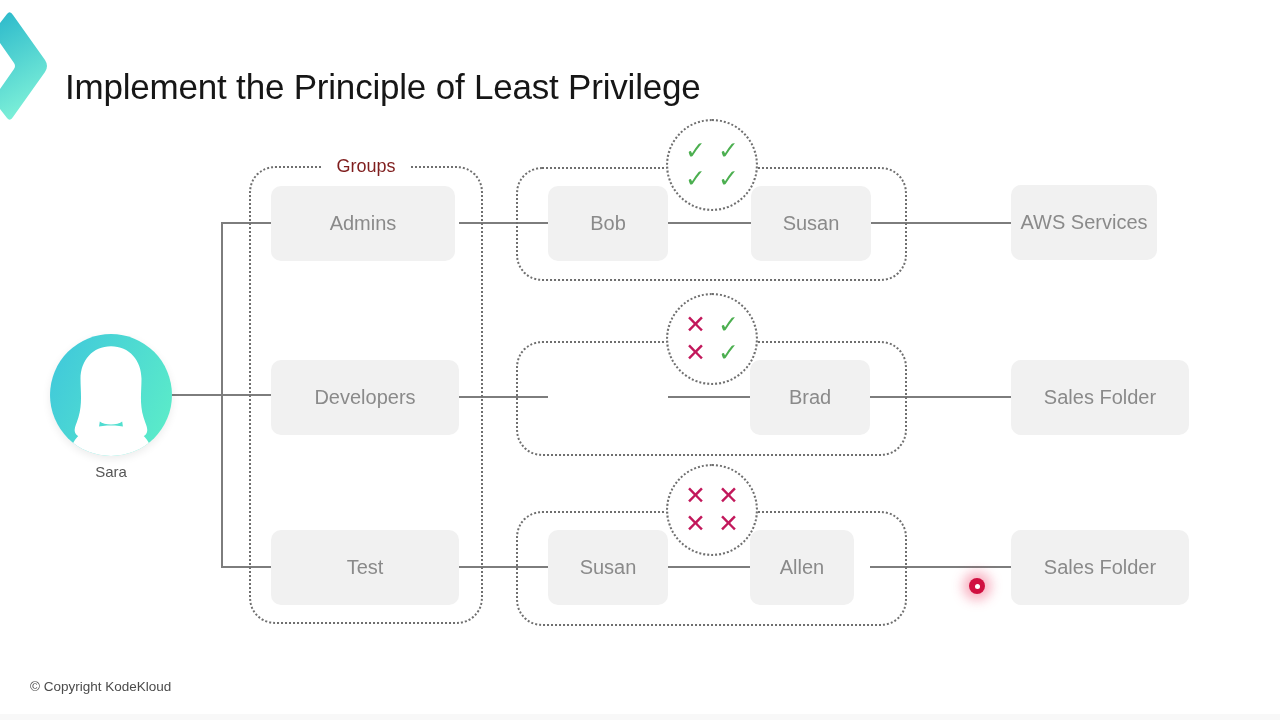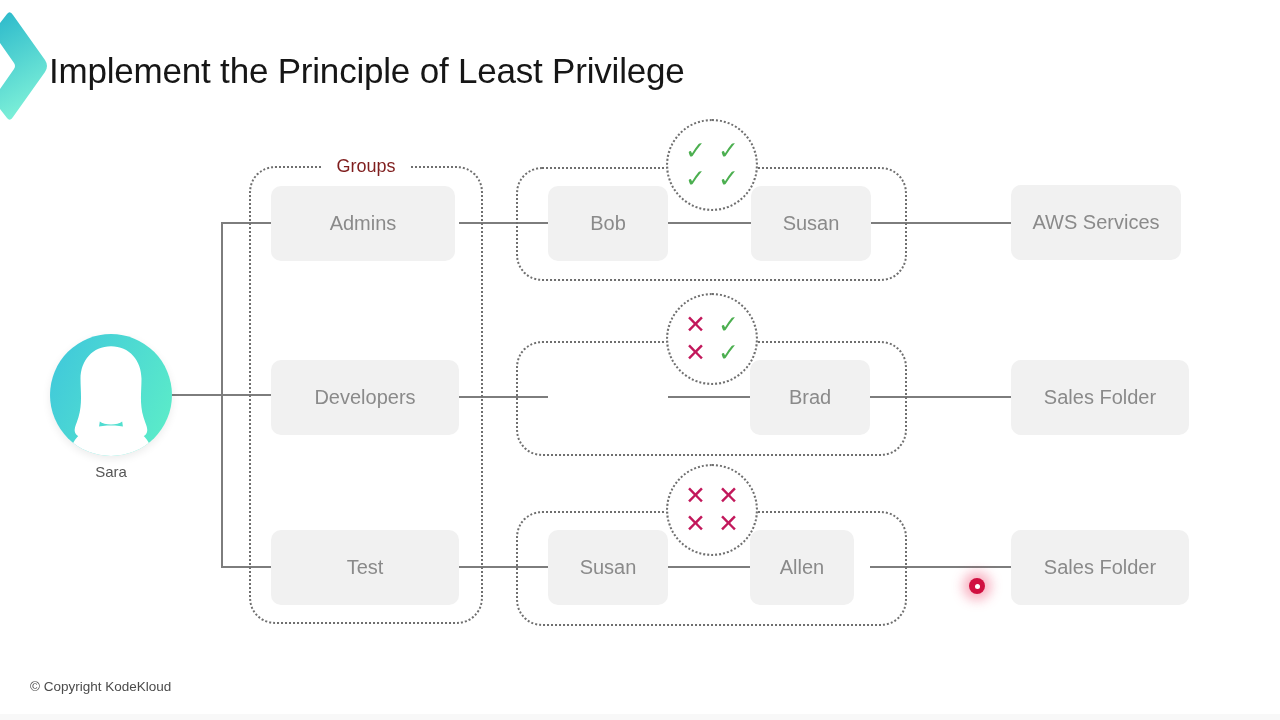--- a/index.html
+++ b/index.html
@@ -1,21 +1,21 @@
 <!DOCTYPE html>
 <html style="--line-gray: #7d7d7d; --box-fill: #f1f1f1; --box-text: #8a8a8a; --dot-border: #6f6f6f; --avatar-teal: #3ec6dc; --avatar-mint: #5eefc7; --chevron-teal: #2cb9cb; --chevron-mint: #7df0d8; --cursor-red: #d01040;"><head>
 <meta charset="utf-8">
 <style>
   html,body{margin:0;padding:0;background:#fff;}
   .slide{
     position:relative;width:1280px;height:720px;background:#ffffff;
     font-family:"Liberation Sans",sans-serif;overflow:hidden;
   }
   .title{
-    position:absolute;left:49px;top:51px;margin:0;
+    position:absolute;left:49px;top:51px;margin:16px;
     font-size:35px;font-weight:500;color:#161616;letter-spacing:-0.2px;
   }
   .chevron-logo{position:absolute;left:0;top:5px;}
   
   .line{position:absolute;background:var(--line-gray,#7d7d7d);z-index:1;}
   .line.h{height:2px;}
   .line.v{width:2px;}
   
   .dotted-box{
     position:absolute;border:2px dotted var(--dot-border,#6f6f6f);
@@ -139,21 +139,21 @@
     <span class="mark" style="color: rgb(194, 24, 91);">✕</span>
     <span class="mark" style="color: rgb(76, 175, 80);">✓</span>
   </div>
   <div class="status-circle" style="left:666px;top:464px;">
     <span class="mark" style="color: rgb(194, 24, 91);">✕</span>
     <span class="mark" style="color: rgb(194, 24, 91);">✕</span>
     <span class="mark" style="color: rgb(194, 24, 91);">✕</span>
     <span class="mark" style="color: rgb(194, 24, 91);">✕</span>
   </div>
 
-  <div class="node" style="left:1011px;top:185px;width:170px;height:75px;">AWS Services</div>
+  <div class="node" style="left:1011px;top:185px;width:146px;height:75px;">AWS Services</div>
   <div class="node" style="left:1011px;top:360px;width:178px;height:75px;">Sales Folder</div>
   <div class="node" style="left:1011px;top:530px;width:178px;height:75px;">Sales Folder</div>
 
   <div class="cursor-dot"></div>
 
   <div class="copyright">© Copyright KodeKloud</div>
   <div class="bottom-strip"></div>
 
 </div>
 

